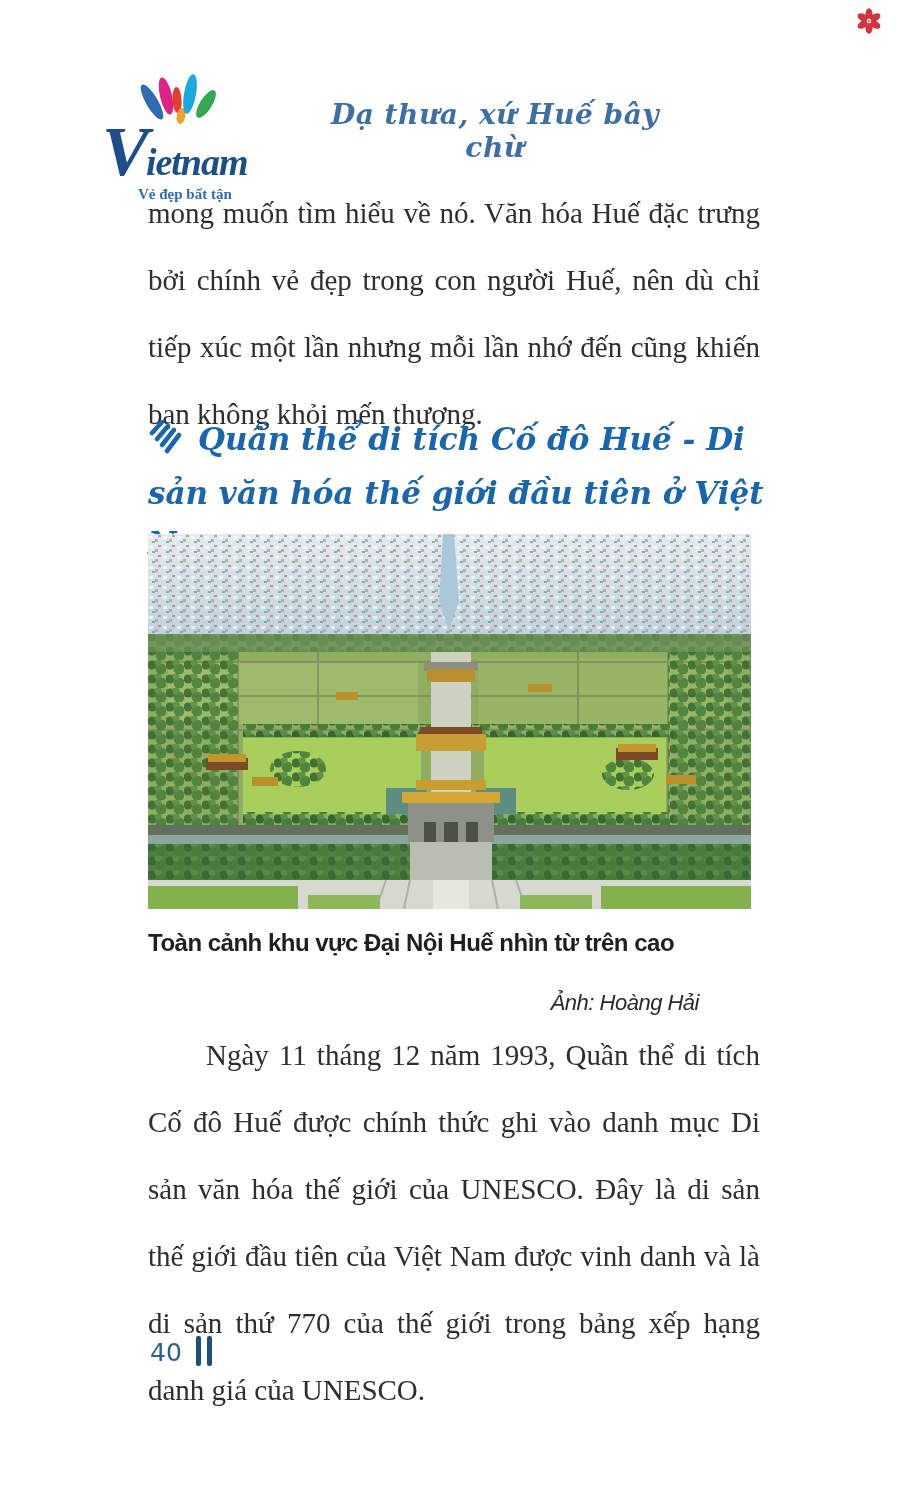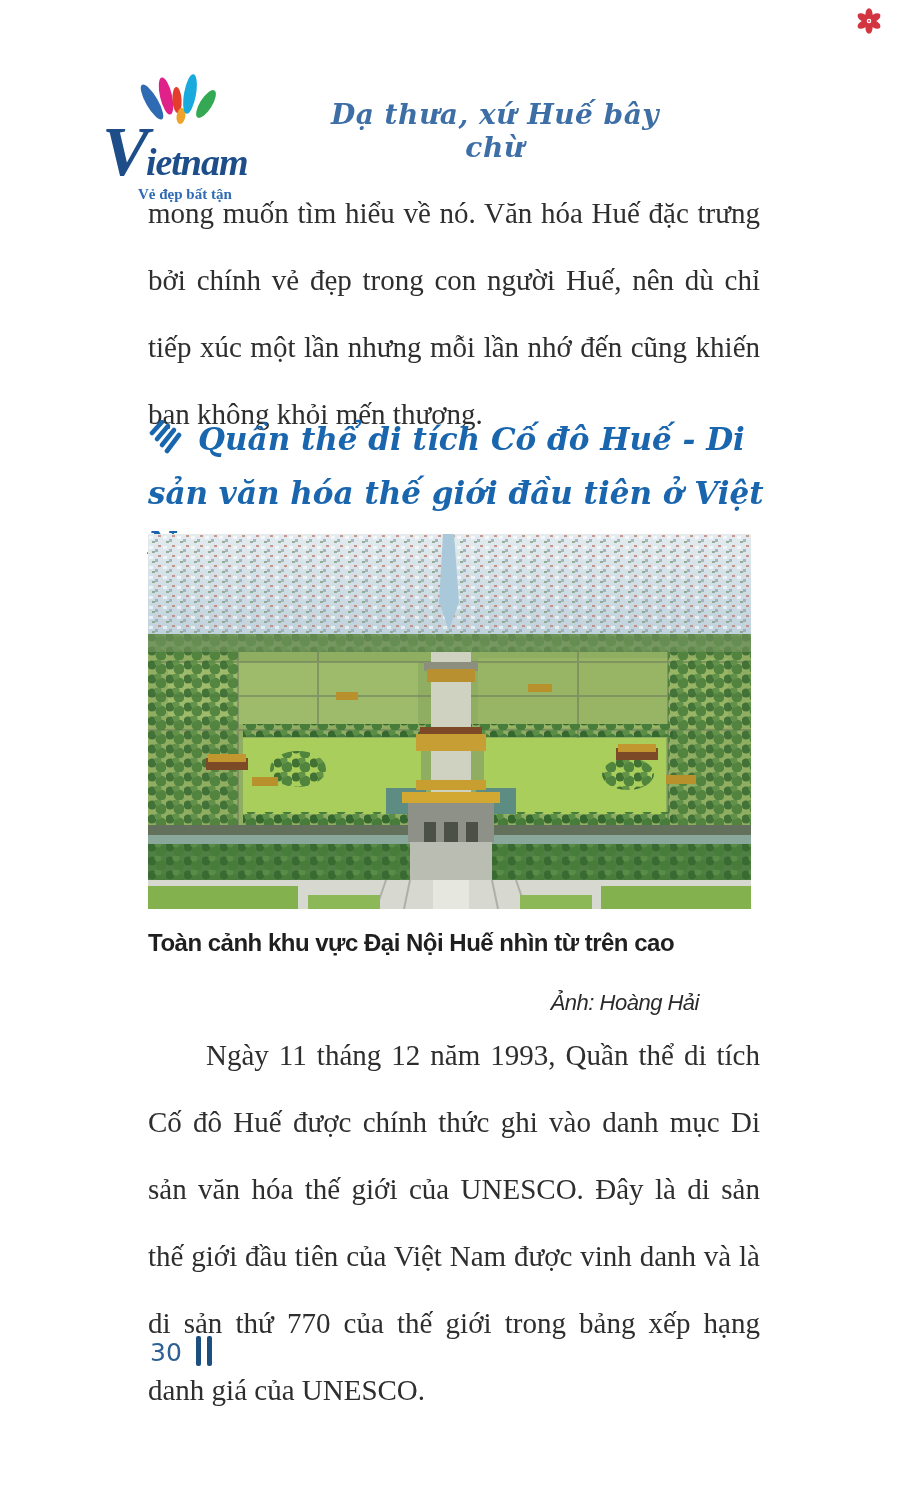--- a/index.html
+++ b/index.html
@@ -247,18 +247,18 @@
     <rect x="372" y="361" width="72" height="14" fill="#8db857"></rect>
   </svg>
 </div>
 
 <div class="photo-caption">Toàn cảnh khu vực Đại Nội Huế nhìn từ trên cao</div>
 <div class="photo-credit">Ảnh: Hoàng Hải</div>
 
 <p class="para para-2">Ngày 11 tháng 12 năm 1993, Quần thể di tích Cố đô Huế được chính thức ghi vào danh mục Di sản văn hóa thế giới của UNESCO. Đây là di sản thế giới đầu tiên của Việt Nam được vinh danh và là di sản thứ 770 của thế giới trong bảng xếp hạng danh giá của UNESCO.</p>
 
 <div class="footer">
-  <span class="page-number">30</span>
+  <span class="page-number">40</span>
   <span class="page-divider-bars">
     <span></span>
       <span></span>
   </span>
 </div>
 
 </body></html>

